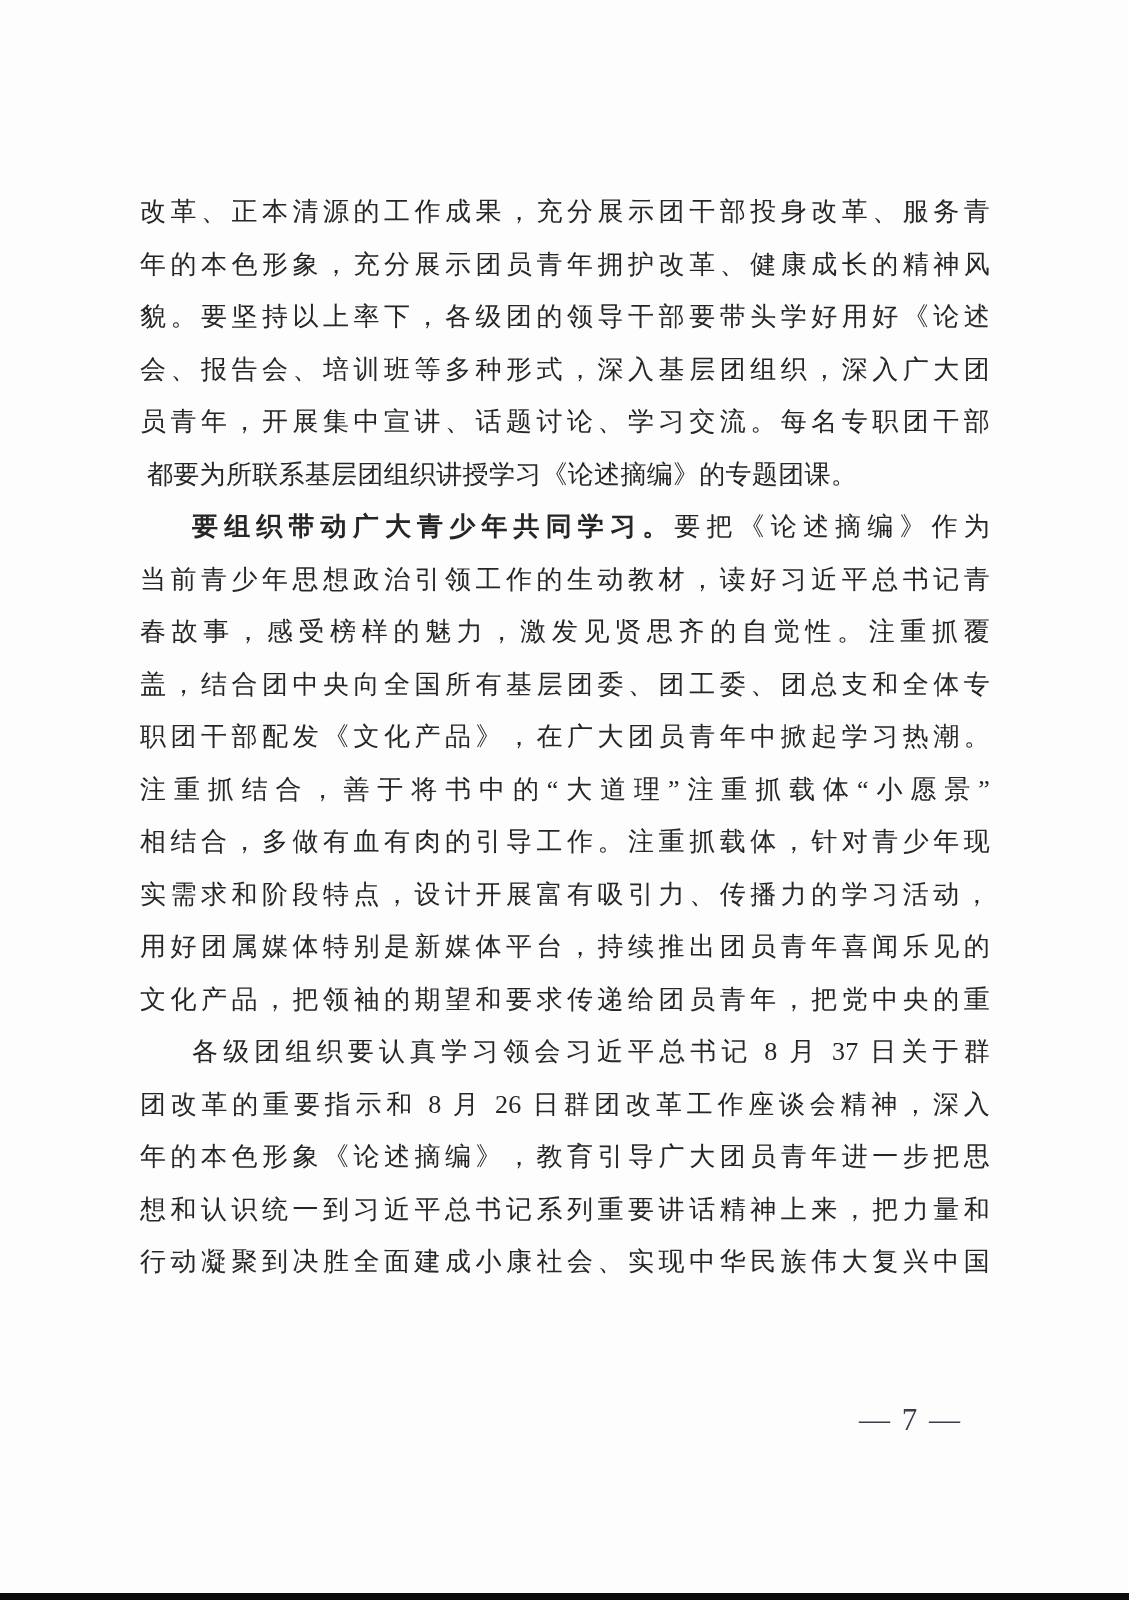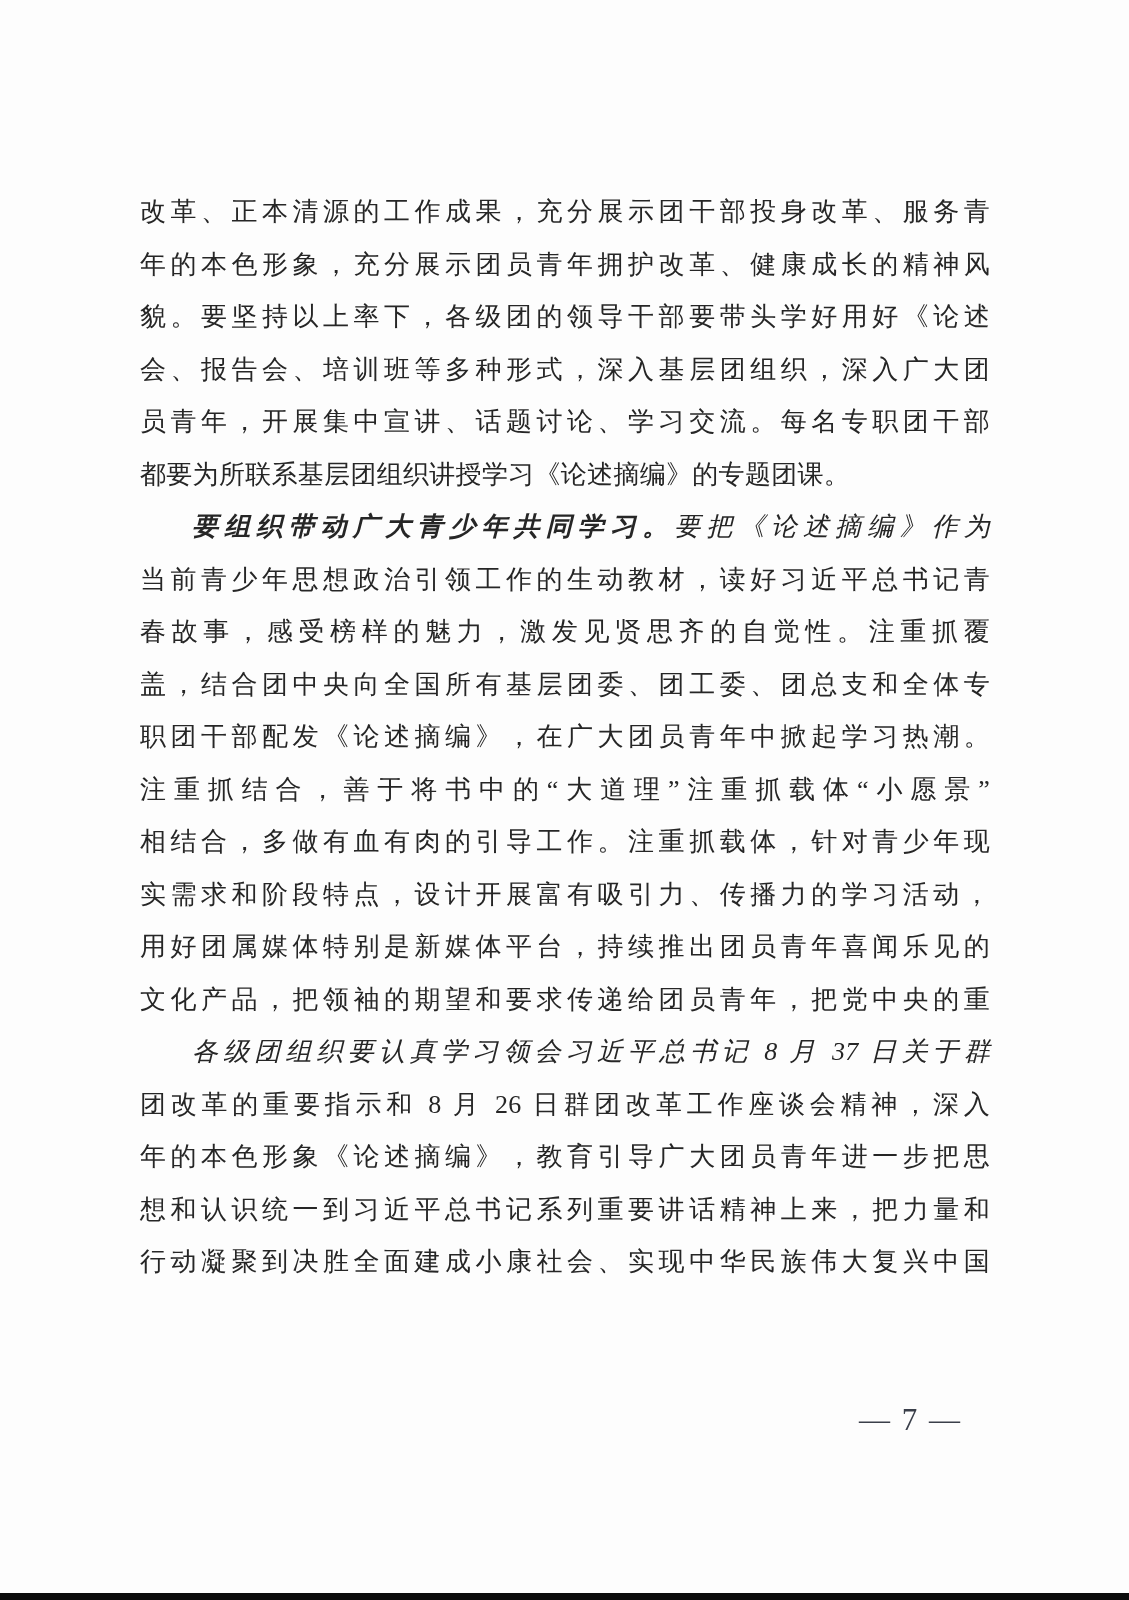--- a/index.html
+++ b/index.html
@@ -32,24 +32,24 @@
   .paragraph {
     margin: 0;
   }
   .line {
     text-align: justify;
     text-align-last: justify;
     white-space: normal;
   }
   .line.para-end {
     text-align-last: left;
+    margin-left: 7px;
   }
   .line.indent {
     text-indent: 2em;
-    font-style: italic;
   }
   .seg-bold {
     font-weight: bold;
   }
   .footer {
     position: absolute;
     left: 140px;
     top: 1398px;
     width: 850px;
     box-sizing: border-box;
@@ -81,21 +81,21 @@
         <div class="line"><span>貌。要坚持以上率下，各级团的领导干部要带头学好用好《论述</span></div>
         <div class="line"><span>会、报告会、培训班等多种形式，深入基层团组织，深入广大团</span></div>
         <div class="line"><span>员青年，开展集中宣讲、话题讨论、学习交流。每名专职团干部</span></div>
         <div class="line para-end"><span>都要为所联系基层团组织讲授学习《论述摘编》的专题团课。</span></div>
       </div>
       <div class="paragraph">
         <div class="line indent"><span class="seg-bold">要组织带动广大青少年共同学习。</span><span>要把《论述摘编》作为</span></div>
         <div class="line"><span>当前青少年思想政治引领工作的生动教材，读好习近平总书记青</span></div>
         <div class="line"><span>春故事，感受榜样的魅力，激发见贤思齐的自觉性。注重抓覆</span></div>
         <div class="line"><span>盖，结合团中央向全国所有基层团委、团工委、团总支和全体专</span></div>
-        <div class="line"><span>职团干部配发《论述摘编》，在广大团员青年中掀起学习热潮。</span></div>
+        <div class="line"><span>职团干部配发《文化产品》，在广大团员青年中掀起学习热潮。</span></div>
         <div class="line"><span>注重抓结合，善于将书中的“大道理”注重抓载体“小愿景”</span></div>
         <div class="line"><span>相结合，多做有血有肉的引导工作。注重抓载体，针对青少年现</span></div>
         <div class="line"><span>实需求和阶段特点，设计开展富有吸引力、传播力的学习活动，</span></div>
         <div class="line"><span>用好团属媒体特别是新媒体平台，持续推出团员青年喜闻乐见的</span></div>
         <div class="line"><span>文化产品，把领袖的期望和要求传递给团员青年，把党中央的重</span></div>
       </div>
       <div class="paragraph">
         <div class="line indent"><span>各级团组织要认真学习领会习近平总书记 8 月 37 日关于群</span></div>
         <div class="line"><span>团改革的重要指示和 8 月 26 日群团改革工作座谈会精神，深入</span></div>
         <div class="line"><span>年的本色形象《论述摘编》，教育引导广大团员青年进一步把思</span></div>

